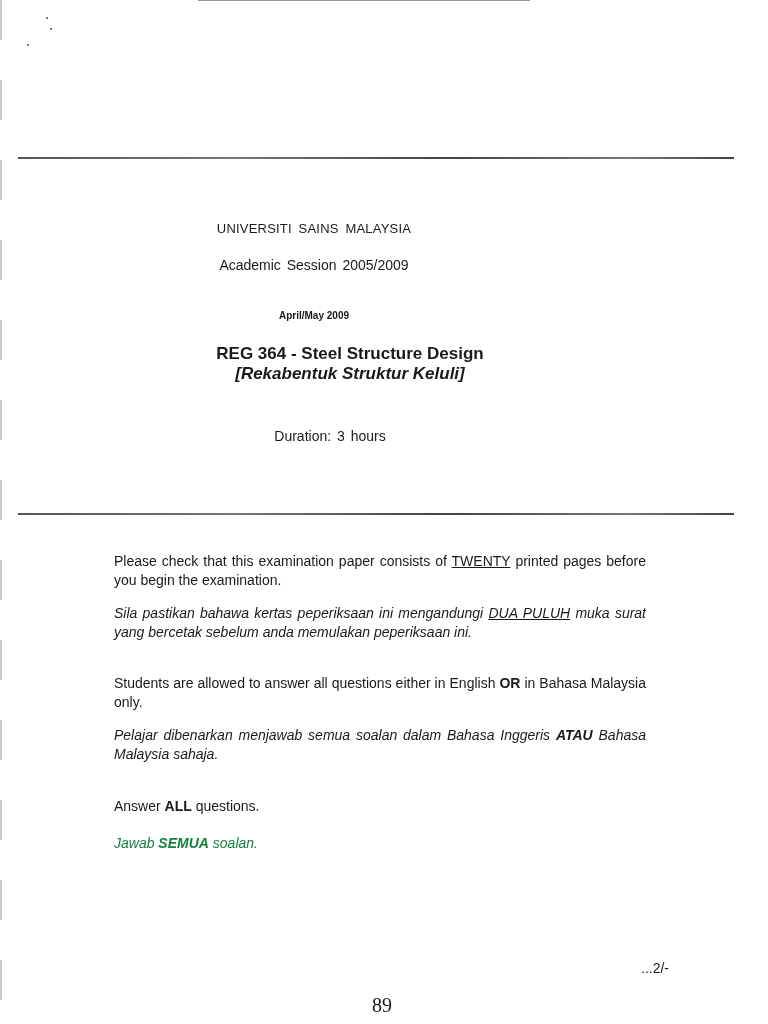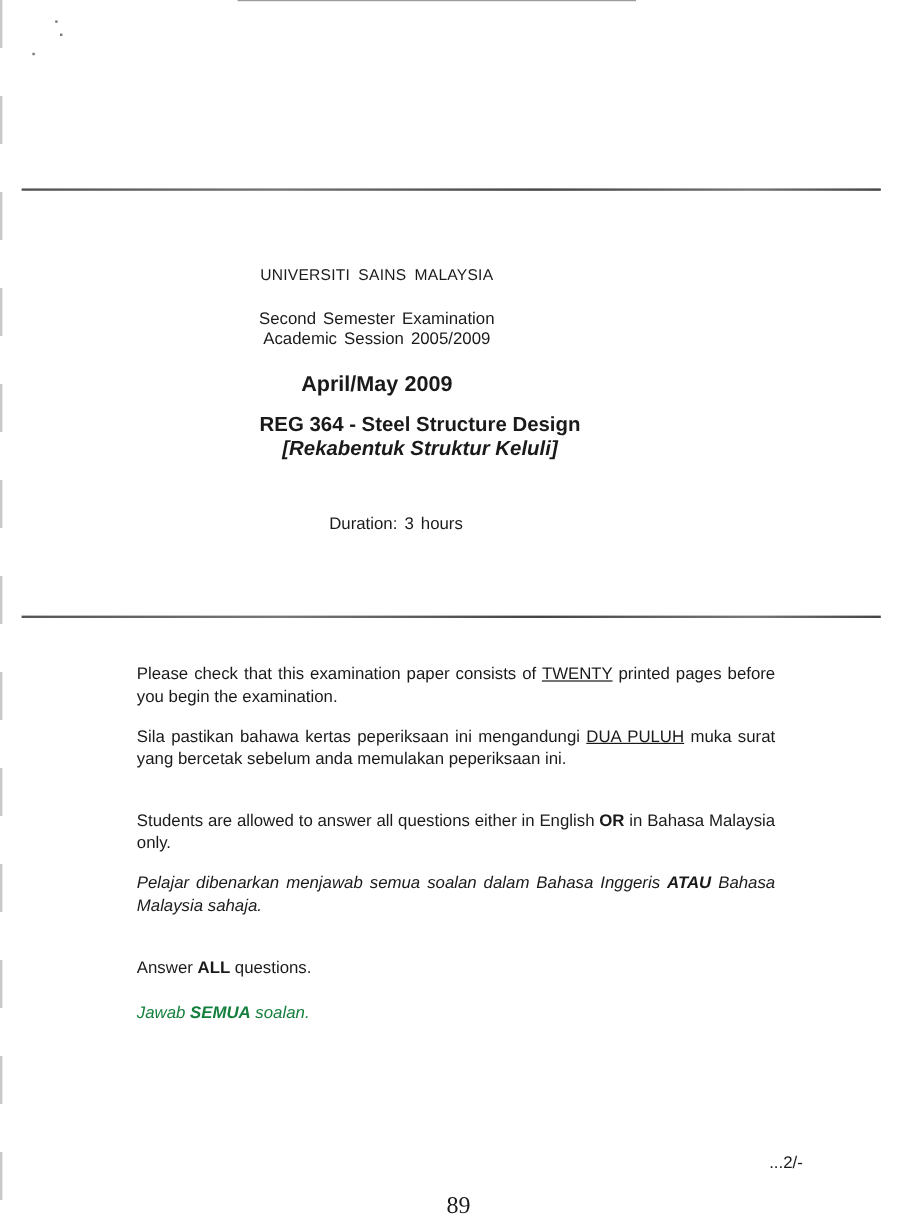--- a/index.html
+++ b/index.html
@@ -19,31 +19,31 @@
     .speck { position: absolute; width: 2px; height: 2px; background: #777; }
     .hr {
       position: absolute; left: 18px; width: 716px; height: 2px;
       background: linear-gradient(to right, #555, #777 30%, #444 60%, #777 85%, #444);
     }
     .hr1 { top: 157px; }
     .hr2 { top: 513px; }
     .center { position: absolute; left: 0; width: 628px; text-align: center; }
     .uni { top: 221px; font-size: 13px; letter-spacing: 0.2px; word-spacing: 3px; }
     .sem { top: 257px; font-size: 14px; line-height: 17px; word-spacing: 2px; }
-    .date { top: 310px; font-size: 18px; font-weight: bold; }
+    .date { top: 310px; font-size: 10px; font-weight: bold; }
     .course { top: 344px; font-size: 17px; font-weight: bold; line-height: 20px; padding-left: 36px; }
     .course .bm { font-style: italic; }
     .dur { top: 428px; font-size: 14px; line-height: 17px; word-spacing: 2px; margin-left: 16px; }
     .dur .bm { font-style: italic; }
     .para {
       position: absolute; left: 114px; width: 532px; font-size: 14px;
       line-height: 19px; text-align: justify;
     }
     .p1 { top: 552px; }
-    .p2 { top: 604px; }
+    .p2 { top: 604px; font-style: italic; }
     .p3 { top: 674px; }
     .p4 { top: 726px; font-style: italic; }
     .p5 { top: 797px; }
     .p6 { top: 834px; font-style: italic; color: #15803d; }
     .u { text-decoration: underline; }
     .b { font-weight: bold; }
     .cont { position: absolute; top: 960px; left: 641px; font-size: 14px; }
     .pageno {
       position: absolute; top: 994px; left: 372px; font-size: 20px;
       font-family: "Liberation Serif", serif;
@@ -55,21 +55,20 @@
 <div class="top-rule"></div>
 <div class="left-edge"></div>
 <div class="speck" style="left:46px;top:17px;"></div>
 <div class="speck" style="left:50px;top:28px;"></div>
 <div class="speck" style="left:27px;top:44px;"></div>
 
 <div class="hr hr1"></div>
 
 <div class="center uni">UNIVERSITI SAINS MALAYSIA</div>
 <div class="center sem">
-  <div>Second Semester Examination</div>
   <div>Academic Session 2005/2009</div>
 </div>
 <div class="center date">April/May 2009</div>
 <div class="center course">
   <div>REG 364 - Steel Structure Design</div>
   <div class="bm">[Rekabentuk Struktur Keluli]</div>
 </div>
 <div class="center dur">
   <div>Duration:  3 hours</div>
 </div>

